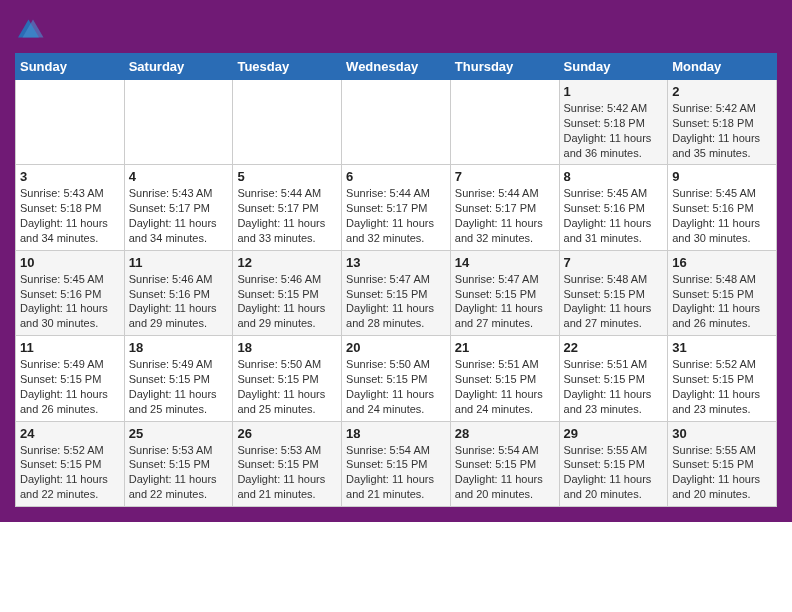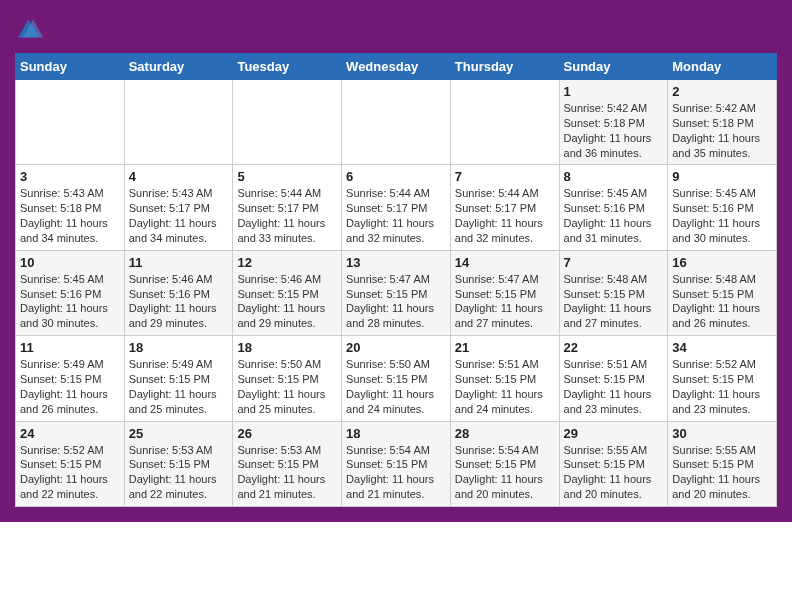--- a/index.html
+++ b/index.html
@@ -297,21 +297,21 @@
 and 24 minutes.</div>
           </td>
           <td>
             <span class="day-num">22</span>
             <div class="day-info" style="white-space: pre-line;">Sunrise: 5:51 AM
 Sunset: 5:15 PM
 Daylight: 11 hours
 and 23 minutes.</div>
           </td>
           <td>
-            <span class="day-num">34</span>
+            <span class="day-num">31</span>
             <div class="day-info" style="white-space: pre-line;">Sunrise: 5:52 AM
 Sunset: 5:15 PM
 Daylight: 11 hours
 and 23 minutes.</div>
           </td>
         </tr>
         <tr>
           <td>
             <span class="day-num">24</span>
             <div class="day-info" style="white-space: pre-line;">Sunrise: 5:52 AM

